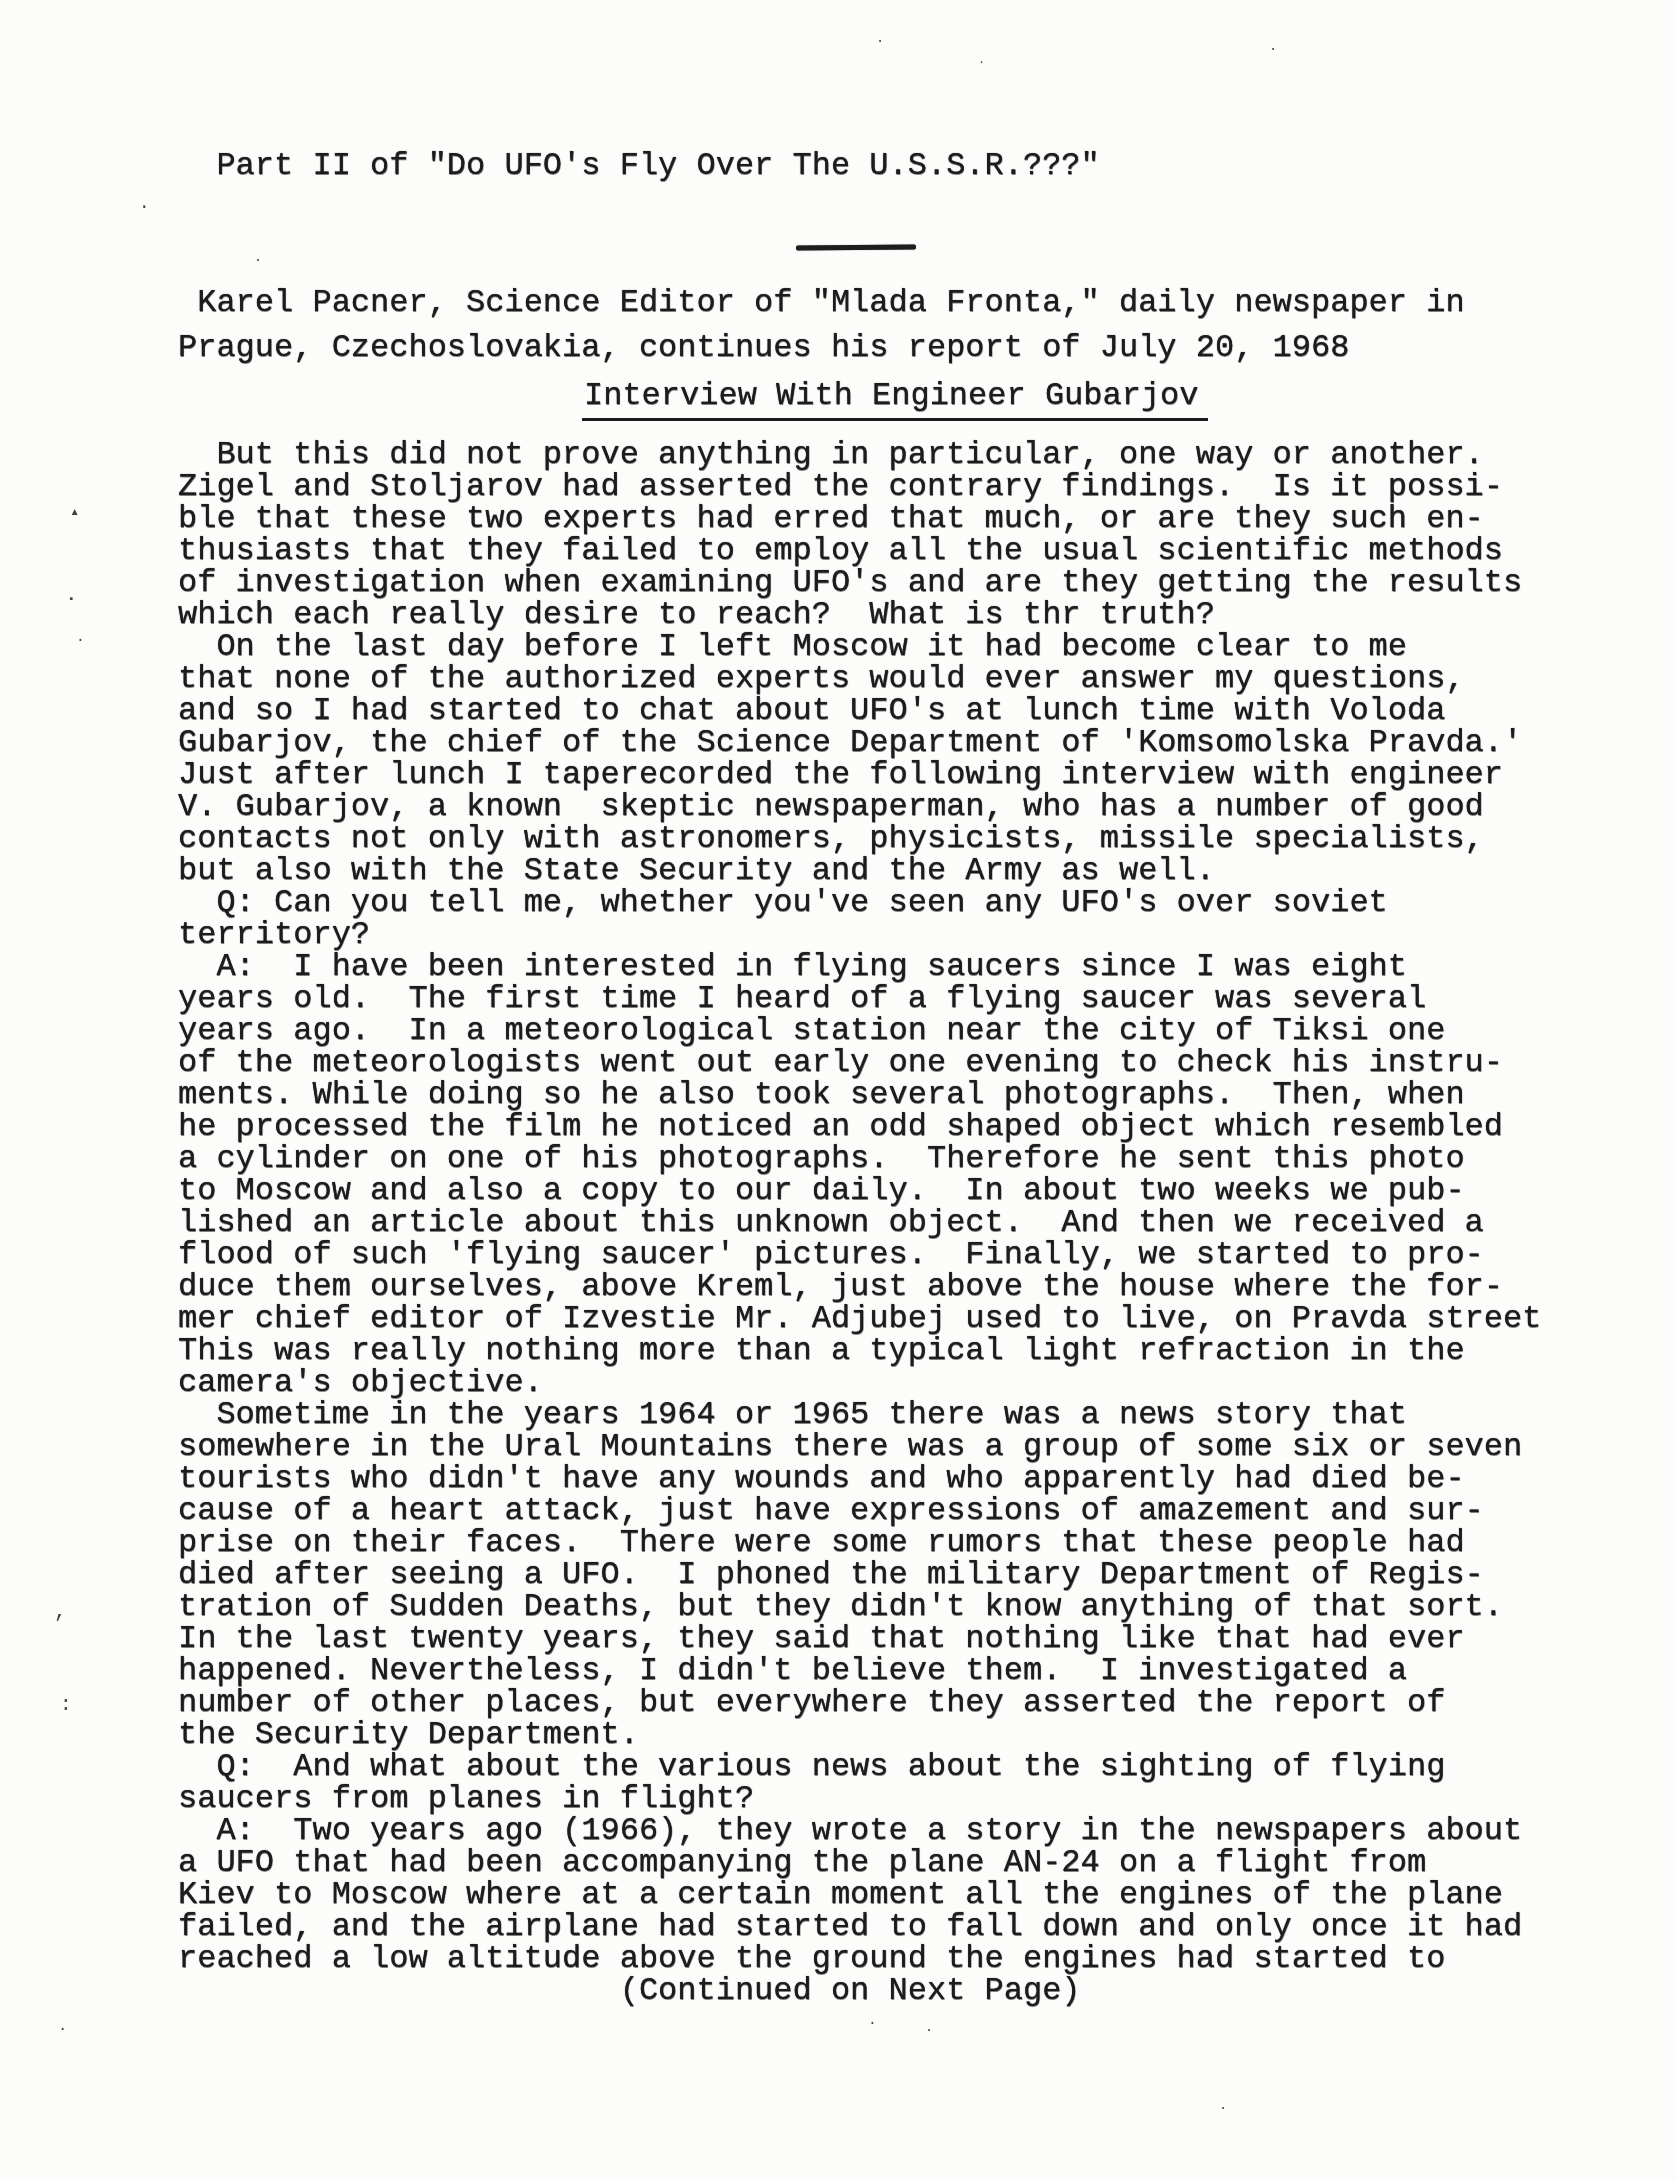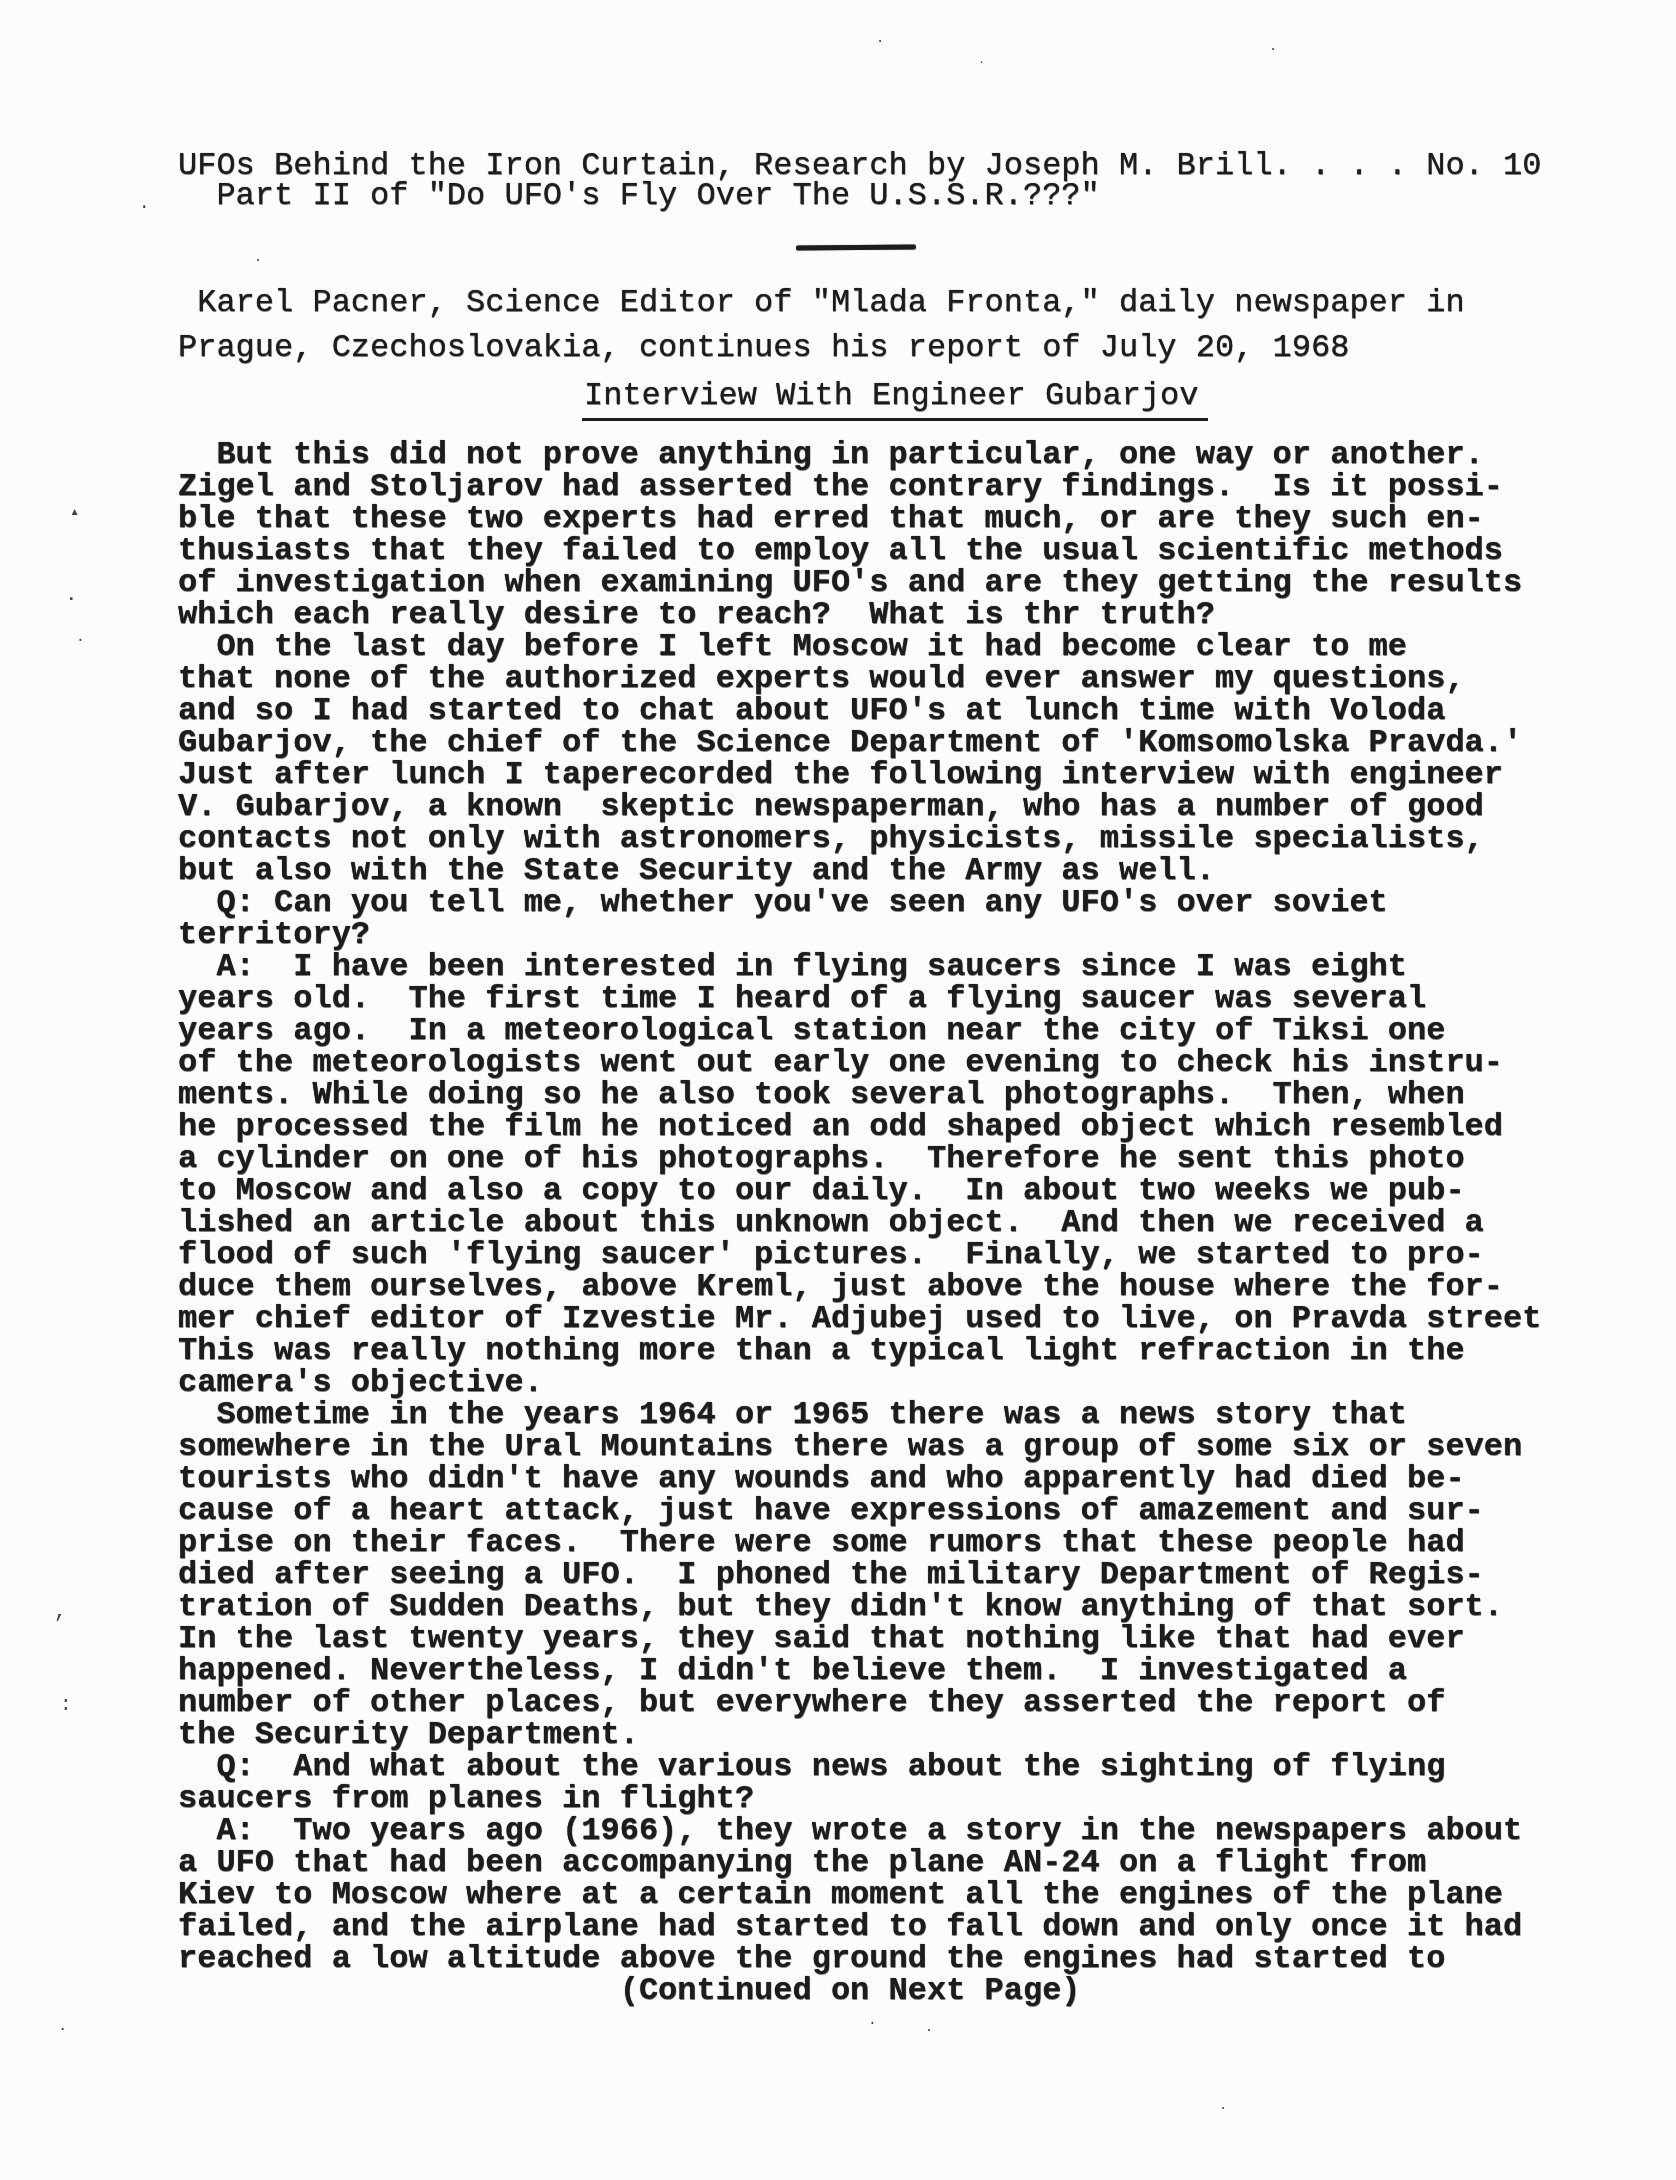--- a/index.html
+++ b/index.html
@@ -50,37 +50,35 @@
     display: inline-block;
     border-bottom: 3.9px solid #1d1d1d;
     padding: 0 9.7px 3.9px 1.9px;
     margin-left: -1.9px;
   }
   .body-text {
     position: absolute;
     left: 178px;
     top: 439px;
     line-height: 32px;
-    font-weight: bold;
   }
   .speck {
     position: absolute;
     color: #222;
     opacity: 0.85;
     line-height: 1;
     text-shadow: none;
   }
 </style>
 </head>
 <body>
 
 <div class="page ink">
 
   <header class="title-block">
-    <div class="pre">UFOs Behind the Iron Curtain, Research by Joseph M. Brill. . . . No. 10</div>
     <div class="pre">  Part II of "Do UFO's Fly Over The U.S.S.R.???"</div>
   </header>
 
   <div class="divider"></div>
 
   <div class="intro pre"> Karel Pacner, Science Editor of "Mlada Fronta," daily newspaper in
 Prague, Czechoslovakia, continues his report of July 20, 1968</div>
 
   <div class="heading-row">
     <span class="section-heading pre">Interview With Engineer Gubarjov</span>

